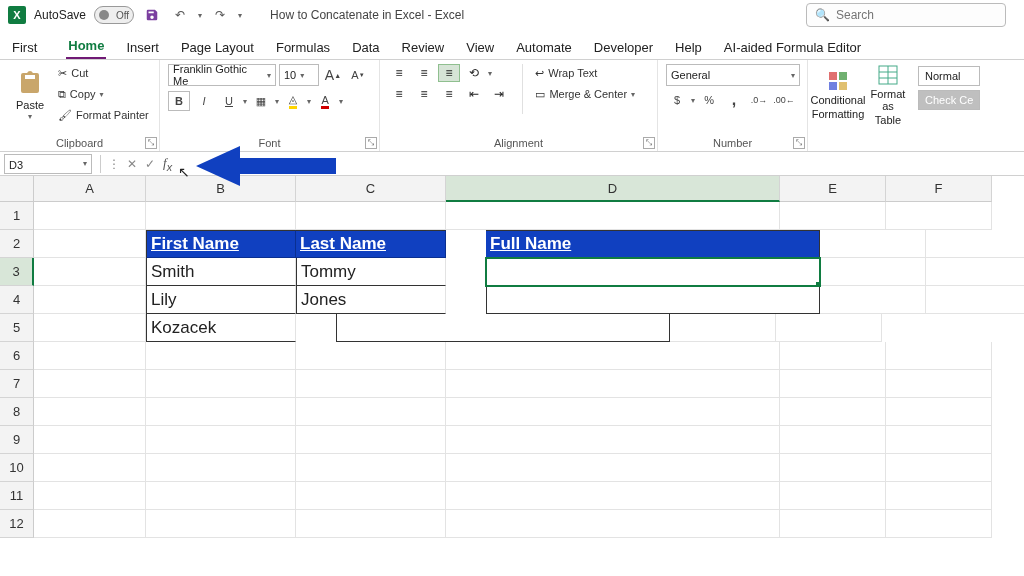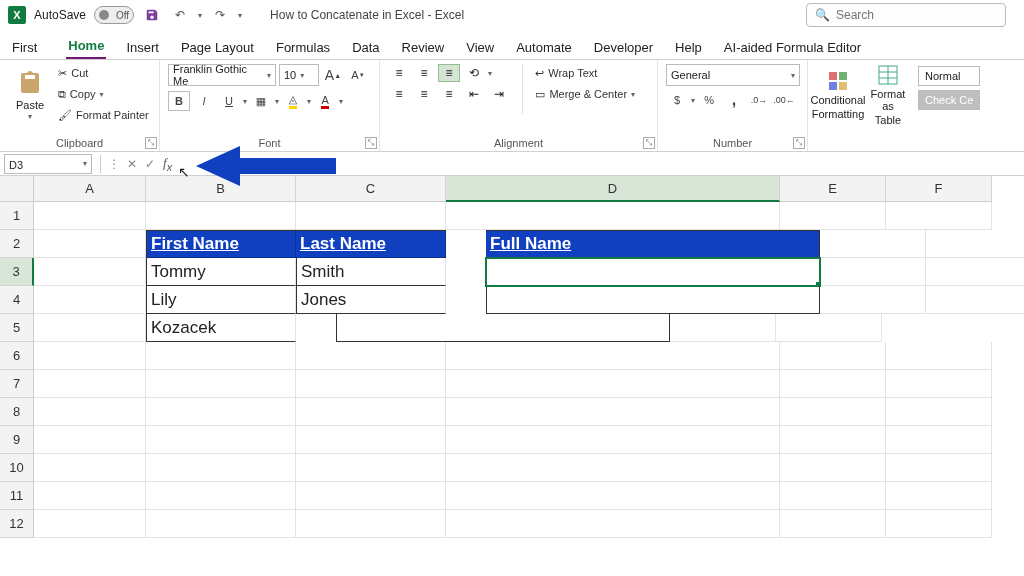--- a/index.html
+++ b/index.html
@@ -336,22 +336,22 @@
       <div class="cell cA"></div>
       <div class="cell cB hdr-cell brd-l brd-t">First Name</div>
       <div class="cell cC hdr-cell brd-t">Last Name</div>
       <div class="cell cD hdr-cell brd-t brd-r">Full Name</div>
       <div class="cell cE"></div>
       <div class="cell cF"></div>
     </div>
 
     <div class="gridrow">
       <div class="cell cA"></div>
+      <div class="cell cC brd-b brd-l">Smith</div>
       <div class="cell cB brd-l brd-b">Tommy</div>
-      <div class="cell cC brd-b brd-l">Smith</div>
       <div class="cell cD brd-b brd-l brd-r sel-cell"></div>
       <div class="cell cE"></div>
       <div class="cell cF"></div>
     </div>
 
     <div class="gridrow">
       <div class="cell cA"></div>
       <div class="cell cB brd-l brd-b">Lily</div>
       <div class="cell cC brd-b brd-l">Jones</div>
       <div class="cell cD brd-b brd-l brd-r"></div>

